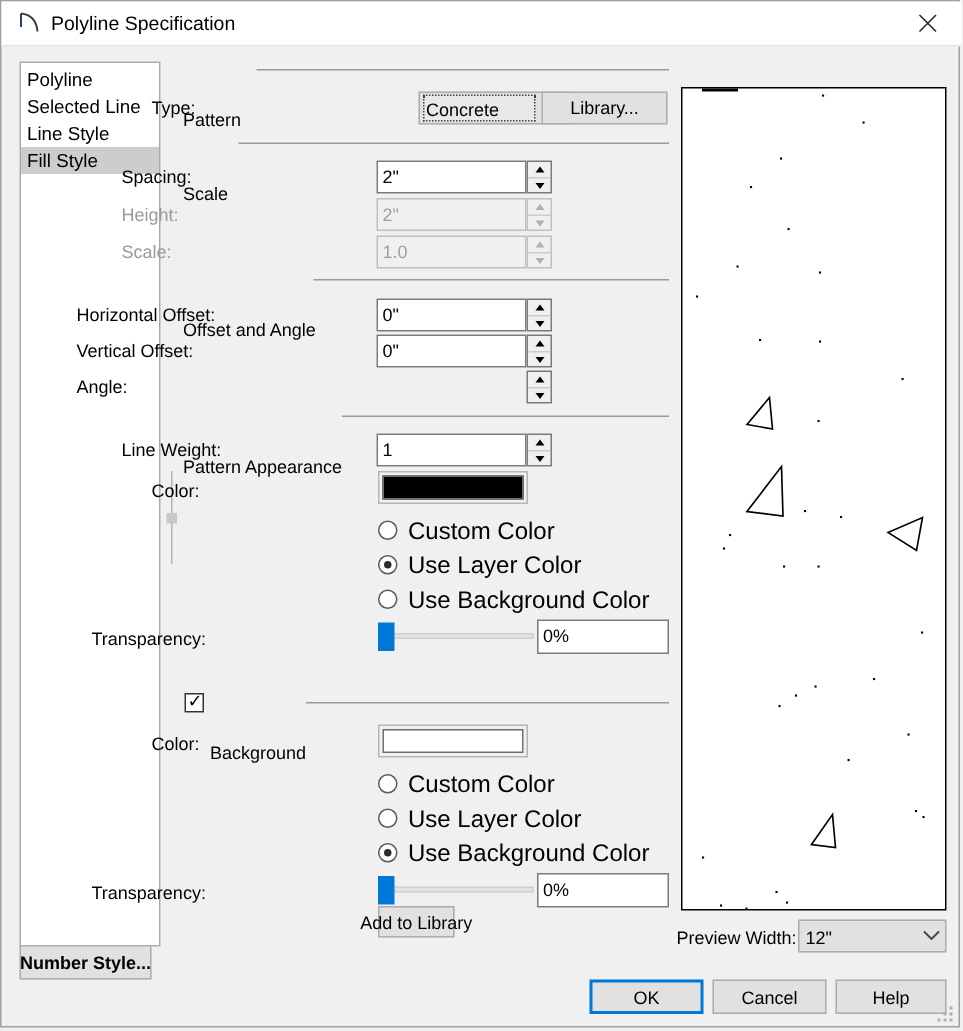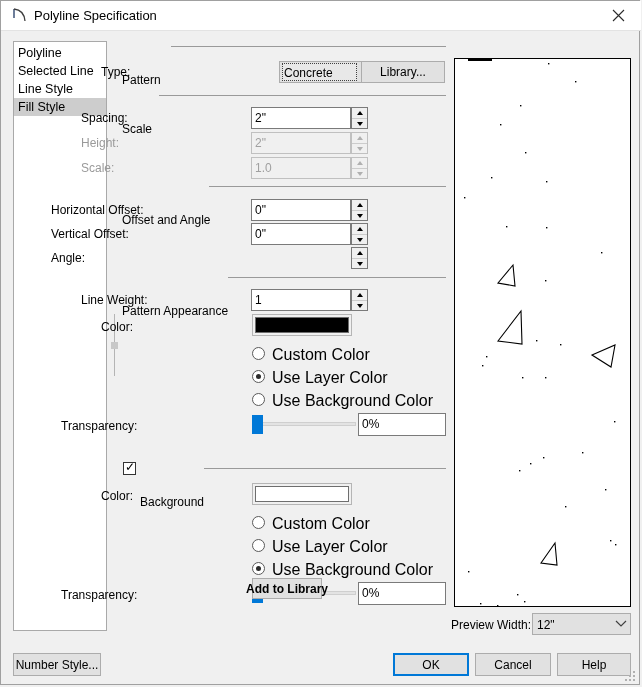--- a/index.html
+++ b/index.html
@@ -420,21 +420,21 @@
   </div>
   <div class="radio-label" style="left:271px; top:560px;">Use Background Color</div>
 
   <div class="field-label" style="left:60px; top:587px; width:100px;">Transparency:</div>
   <div class="slider" style="left:251px; top:583px; width:104px;">
     <div class="track"></div>
     <div class="thumb"></div>
   </div>
   <div class="tinput" style="left:357px; top:581px; width:88px; height:23px; line-height:21px;">0%</div>
 
-  <div class="btn" style="left:251px; top:577px; width:70px; height:21px;font-weight:bold;">Add to Library</div>
+  <div class="btn" style="left:251px; top:603px; width:51px; height:21px;">Add to Library</div>
 
   <div class="preview">
     <div class="preview-topnotch"></div>
     <svg width="175" height="547" viewBox="0 0 175 547">
       <g fill="#000">
         <rect x="93" y="4" width="1.4" height="1.4"></rect>
         <rect x="120" y="22" width="1.4" height="1.4"></rect>
         <rect x="65" y="46" width="1.4" height="1.4"></rect>
         <rect x="45" y="65" width="1.4" height="1.4"></rect>
         <rect x="70" y="93" width="1.4" height="1.4"></rect>
@@ -479,21 +479,21 @@
   <div class="field-label" style="left:450px; top:617px; width:85px; text-align:left;">Preview Width:</div>
   <div class="combo" style="left:531px; top:612px; width:99px; height:22px;">
     <div class="val" style="top:1px;">12"</div>
     <div class="chev">
       <svg width="12" height="8" viewBox="0 0 12 8" style="position:absolute;right:-2px;top:-1px;">
         <path d="M1 1 L6 6 L11 1" stroke="#404040" stroke-width="1.2" fill="none"></path>
       </svg>
     </div>
   </div>
 
-  <div class="btn" style="left:12px; top:652px; width:88px; height:23px;">Number Style...</div>
+  <div class="btn" style="left:12px; top:629px; width:88px; height:23px;font-weight:bold;">Number Style...</div>
   <div class="btn default" style="left:392px; top:652px; width:76px; height:23px;">OK</div>
   <div class="btn" style="left:474px; top:652px; width:76px; height:23px;">Cancel</div>
   <div class="btn" style="left:556px; top:652px; width:74px; height:23px;">Help</div>
 
   <div class="grip-corner">
     <i style="right:0;bottom:0;"></i>
     <i style="right:4px;bottom:0;"></i>
     <i style="right:8px;bottom:0;"></i>
     <i style="right:0;bottom:4px;"></i>
     <i style="right:4px;bottom:4px;"></i>

